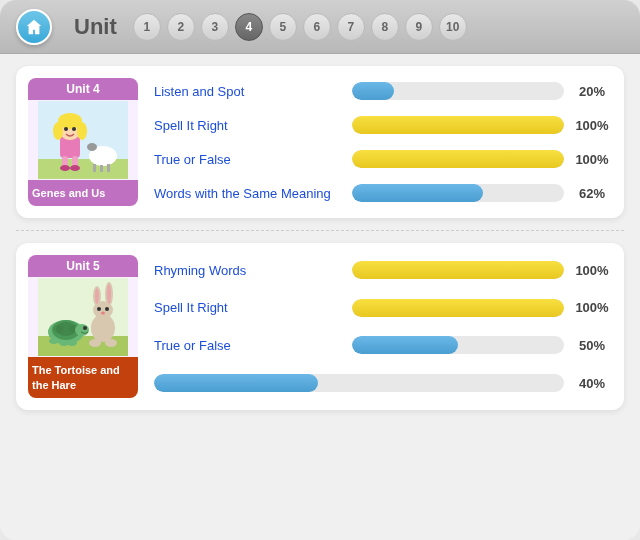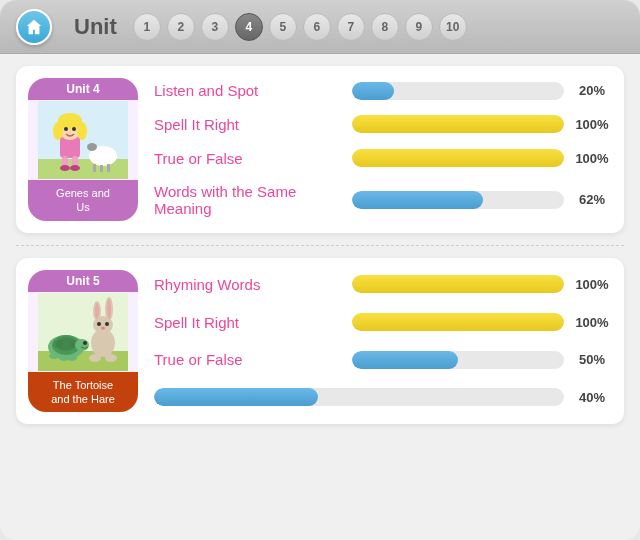--- a/index.html
+++ b/index.html
@@ -103,21 +103,21 @@
       padding: 12px;
       display: flex;
       gap: 16px;
       box-shadow: 0 2px 6px rgba(0,0,0,0.08);
     }
 
     
     .unit-card {
       width: 110px;
       min-width: 110px;
-      border-radius: 18px;
+      border-radius: 0;
       overflow: hidden;
       display: flex;
       flex-direction: column;
       align-items: center;
     }
 
     .unit-card-header {
       width: 100%;
       padding: 4px 0;
       text-align: center;
@@ -135,24 +135,24 @@
       height: 80px;
       display: flex;
       align-items: center;
       justify-content: center;
       background: #f8f0ff;
       overflow: hidden;
     }
 
     .unit-card-footer {
       width: 100%;
-      padding: 6px 21px;
-      text-align: center;
+      padding: 6px 4px;
+      text-align: left;
       font-size: 11px;
-      font-weight: normal;
+      font-weight: bold;
       color: white;
       border-radius: 0 0 8px 8px;
       line-height: 1.3;
     }
 
     .unit4-footer { background: #c070c0; }
     .unit5-footer { background: #c2410c; }
 
     
     .progress-list {
@@ -165,22 +165,22 @@
 
     .progress-row {
       display: flex;
       align-items: center;
       gap: 8px;
     }
 
     .progress-label {
       width: 190px;
       min-width: 190px;
-      font-size: 15px;
-      color: #ec4899;
+      font-size: 13px;
+      color: #1d4ed8;
     }
 
     .progress-bar-container {
       flex: 1;
       height: 18px;
       background: #e8e8e8;
       border-radius: 9px;
       overflow: hidden;
       position: relative;
     }

